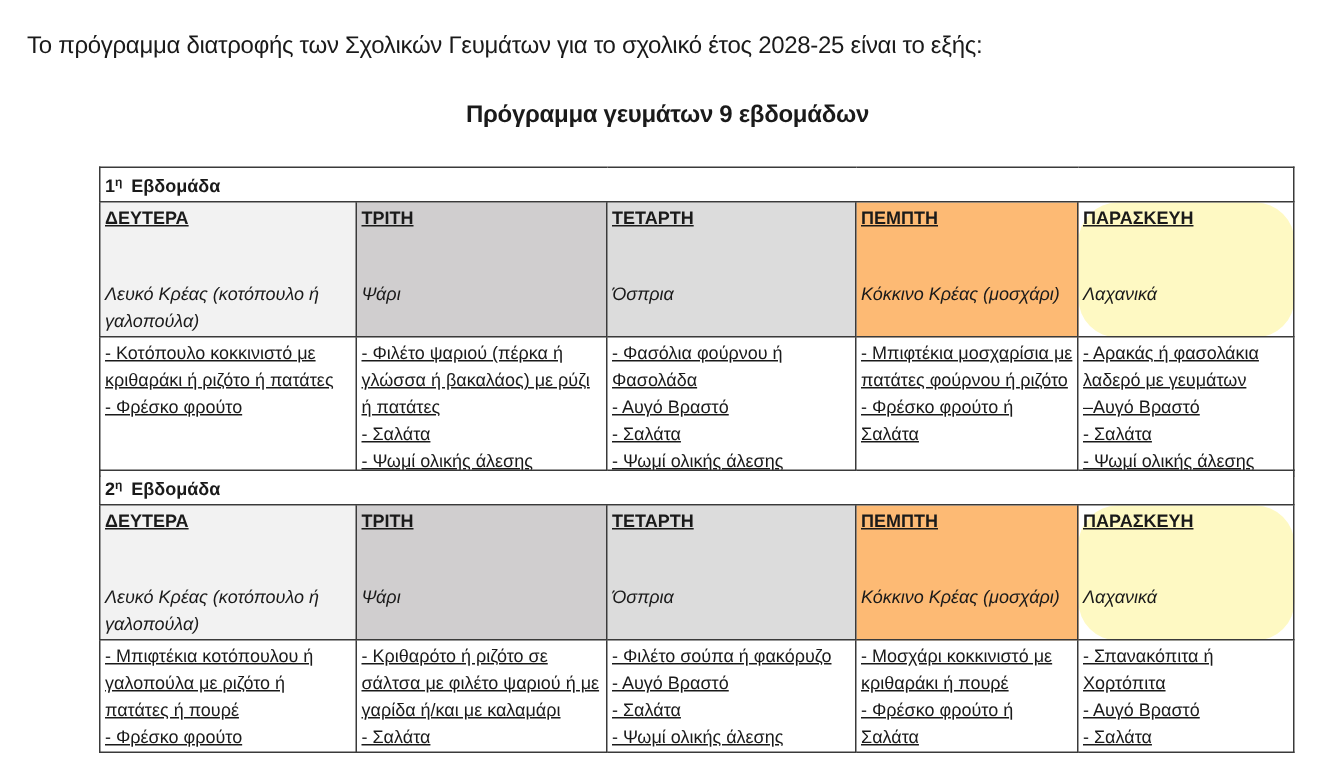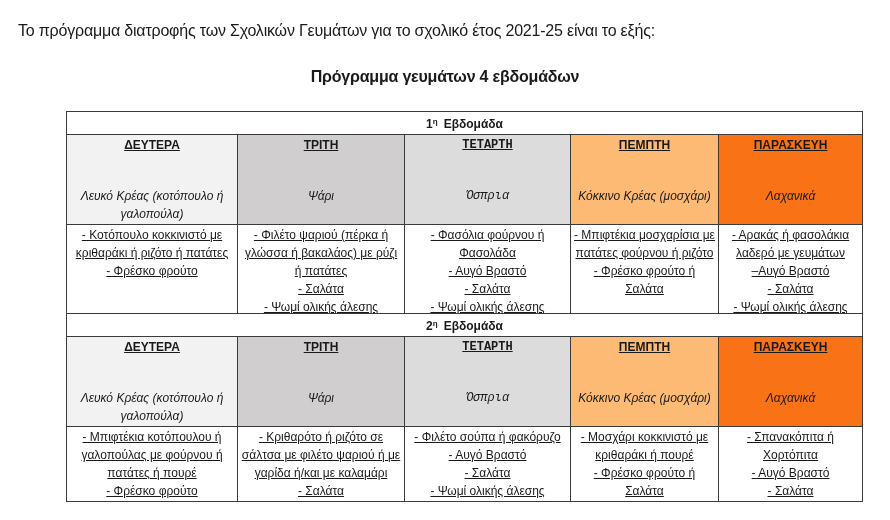--- a/index.html
+++ b/index.html
@@ -18,47 +18,47 @@
       text-align: center; font-size: 16px; font-weight: bold;
       letter-spacing: -0.2px;
     }
     table.week {
       position: absolute; left: 66px; width: 796px;
       border-collapse: collapse; table-layout: fixed;
       font-size: 12px;
     }
     table.week td {
       border: 1.5px solid #3a3a3a;
-      text-align: center; vertical-align: top;
+      vertical-align: top;
       padding: 1px 3px; line-height: 18px;
     }
     .title-row td {
       height: 19px; font-weight: bold; font-size: 12px;
       background: #ffffff; vertical-align: middle;
       border-bottom: 3px solid #9a9a9a;
     }
     .title-row sup { font-size: 8px; font-weight: bold; vertical-align: 4px; margin-right: 6px; }
     .day-row td { height: 54px; padding-top: 2px; }
     .day-name { font-weight: bold; text-decoration: underline; display: block; }
     .day-cat { font-style: italic; display: block; margin-top: 33px; }
     .c-mon { background: #f2f2f2; }
     .c-tue { background: #d0cecf; }
-    .c-wed { background: #dcdcdc; font-family: Liberation Mono, monospace; }
+    .c-wed { background: #dcdcdc; }
     .c-thu { background: #fdba74; }
-    .c-fri { background: #f97316; }
+    .c-fri { background: #fef9c3; border-radius: 26px; }
     .menu-row td { background: #ffffff; padding-top: 1px; }
     .menu-line { display: block; text-decoration: underline; }
     col.w1 { width: 171px; } col.w2 { width: 167px; } col.w3 { width: 166px; }
     col.w4 { width: 148px; } col.w5 { width: 144px; }
   </style>
 </head>
 <body>
 
-<div class="intro">Το πρόγραμμα διατροφής των Σχολικών Γευμάτων για το σχολικό έτος 2021-25 είναι το εξής:</div>
-<div class="heading">Πρόγραμμα γευμάτων 4 εβδομάδων</div>
+<div class="intro">Το πρόγραμμα διατροφής των Σχολικών Γευμάτων για το σχολικό έτος 2028-25 είναι το εξής:</div>
+<div class="heading">Πρόγραμμα γευμάτων 9 εβδομάδων</div>
 
 <table class="week" style="top:111px;">
   <colgroup>
       <col class="w1">
       <col class="w2">
       <col class="w3">
       <col class="w4">
       <col class="w5">
     </colgroup>
   <tbody>
@@ -150,21 +150,21 @@
       <span class="day-name">ΠΕΜΠΤΗ</span>
       <span class="day-cat">Κόκκινο Κρέας (μοσχάρι)</span>
     </td>
     <td class="c-fri">
       <span class="day-name">ΠΑΡΑΣΚΕΥΗ</span>
       <span class="day-cat">Λαχανικά</span>
     </td>
   </tr>
   <tr class="menu-row">
     <td>
-      <span class="menu-line">- Μπιφτέκια κοτόπουλου ή γαλοπούλας με φούρνου ή πατάτες ή πουρέ</span>
+      <span class="menu-line">- Μπιφτέκια κοτόπουλου ή γαλοπούλα με ριζότο ή πατάτες ή πουρέ</span>
       <span class="menu-line">- Φρέσκο φρούτο</span>
     </td>
     <td>
       <span class="menu-line">- Κριθαρότο ή ριζότο σε σάλτσα με φιλέτο ψαριού ή με γαρίδα ή/και με καλαμάρι</span>
       <span class="menu-line">- Σαλάτα</span>
     </td>
     <td>
       <span class="menu-line">- Φιλέτο σούπα ή φακόρυζο</span>
       <span class="menu-line">- Αυγό Βραστό</span>
       <span class="menu-line">- Σαλάτα</span>

